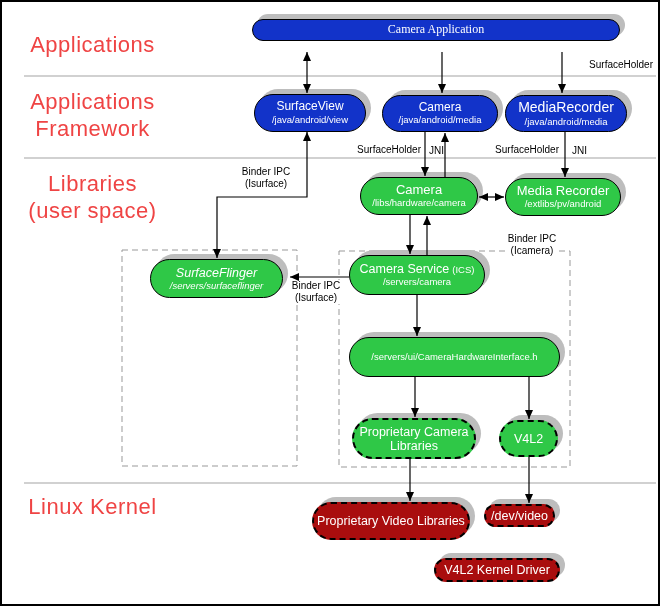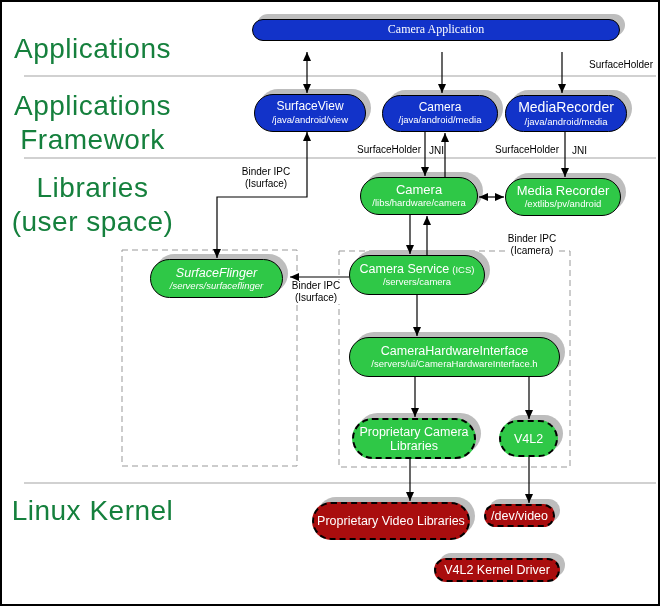--- a/index.html
+++ b/index.html
@@ -17,21 +17,21 @@
   }
   .node .t{white-space:nowrap;}
   .node.wrap .t{white-space:normal;}
   .node .ics{font-size:9.5px;margin-left:3px;}
   .node .sub{font-size:9.5px;margin-top:1px;white-space:nowrap;}
   .node.blue{background:#1233c9;box-shadow:5px -5px 0 #bdbdbd;}
   .node.green{background:#2fc847;box-shadow:5px -5px 0 #bdbdbd;}
   .node.red{background:#a90d0e;box-shadow:5px -5px 0 #bdbdbd;}
   .node.dashed{border:2px dashed #000;}
   .layer-label{
-    position:absolute;color:#15803d;font-size:28px;letter-spacing:0.5px;
+    position:absolute;color:#ef4444;font-size:22px;letter-spacing:0.5px;
     line-height:1.22;text-align:center;
   }
   .edge-label{
     position:absolute;font-size:10px;color:#000;line-height:1.18;white-space:nowrap;
   }
   .edge-label.center{transform:translateX(-50%);text-align:center;}
   .edge-label.right{transform:translateX(-100%);text-align:right;}
   .edge-label.bg{background:#fff;padding:0 2px;}
 </style>
 </head>
@@ -84,21 +84,20 @@
     </div>
     <div class="node green" style="left: 148px; top: 257px; width: 133px; height: 39px; border-radius: 19.5px; font-style: italic;">
       <div class="t" style="font-size: 12.5px;"><span>SurfaceFlinger</span></div>
       <div class="sub">/servers/surfaceflinger</div>
     </div>
     <div class="node green" style="left: 347px; top: 253px; width: 136px; height: 40px; border-radius: 20px;">
       <div class="t" style="font-size: 12.5px;"><span>Camera Service</span><span class="ics">(ICS)</span></div>
       <div class="sub">/servers/camera</div>
     </div>
     <div class="node green" style="left: 347px; top: 335px; width: 211px; height: 40px; border-radius: 20px;">
-      <div class="t" style="font-size: 12.5px;"><span>CameraHardwareInterface</span></div>
       <div class="sub">/servers/ui/CameraHardwareInterface.h</div>
     </div>
     <div class="node green dashed wrap" style="left: 350px; top: 416px; width: 124px; height: 41px; border-radius: 20.5px;">
       <div class="t" style="font-size: 12.5px;"><span>Proprietary Camera Libraries</span></div>
     </div>
     <div class="node green dashed" style="left: 497px; top: 418px; width: 59px; height: 37px; border-radius: 18.5px;">
       <div class="t" style="font-size: 12.5px;"><span>V4L2</span></div>
     </div>
     <div class="node red dashed wrap" style="left: 310px; top: 500px; width: 158px; height: 38px; border-radius: 19px;">
       <div class="t" style="font-size: 12.5px;"><span>Proprietary Video Libraries</span></div>

